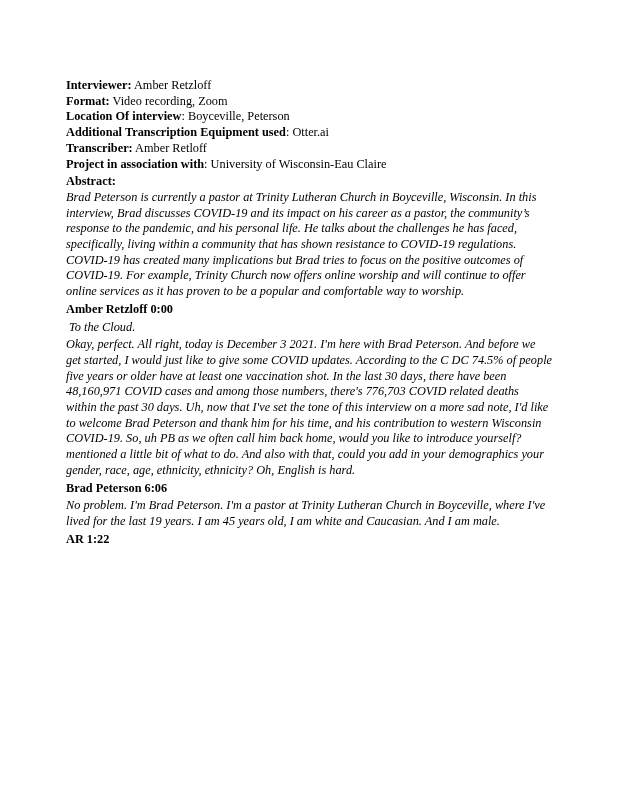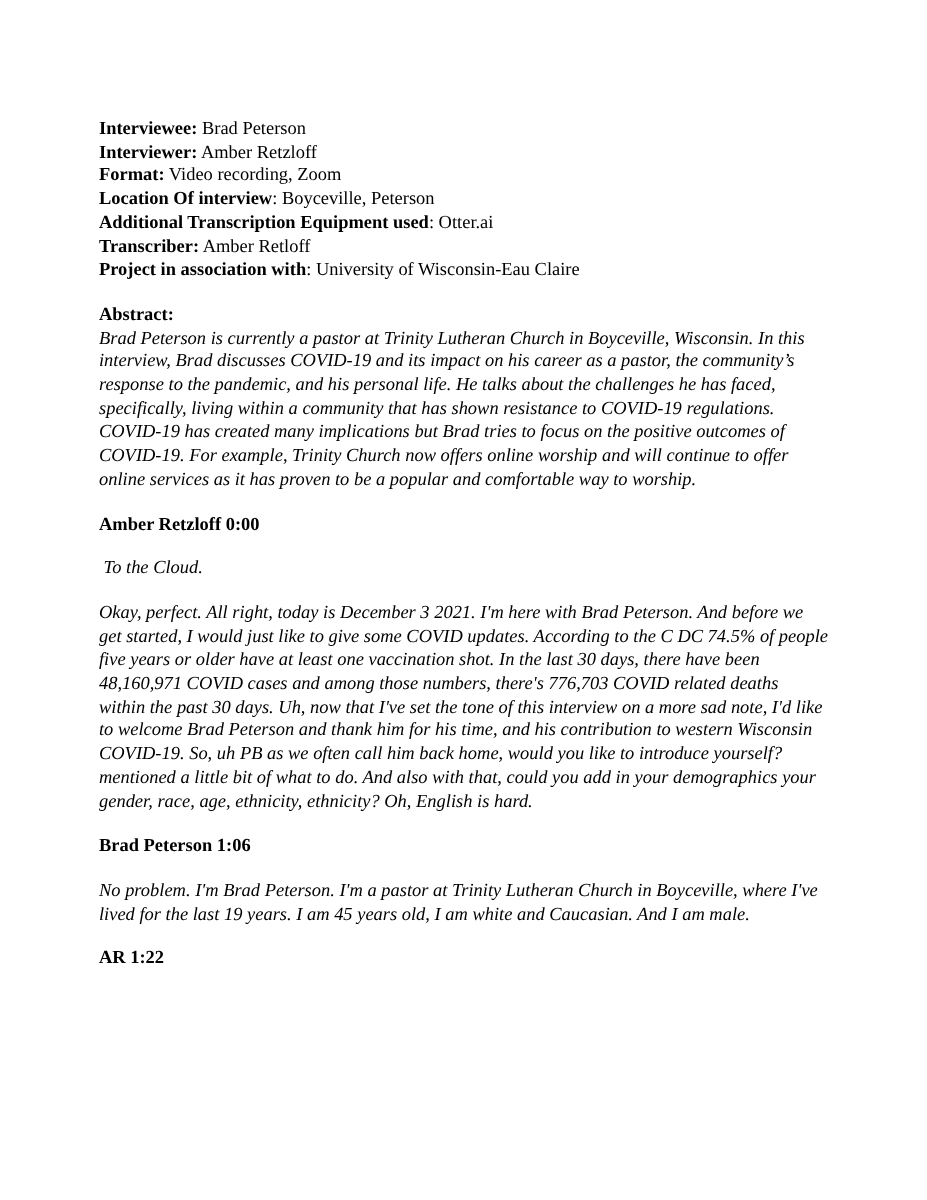--- a/index.html
+++ b/index.html
@@ -18,46 +18,45 @@
     font-size: 12.3px;
     line-height: 15.7px;
     color: #000000;
     overflow: hidden;
   }
   .meta-row {
     white-space: pre-wrap;
     margin: 0;
   }
   .bold { font-weight: bold; }
-  .block { margin-top: 14px; }
+  .block { margin-top: 2px; }
   .para { white-space: pre-wrap; font-style: italic; }
 </style>
 </head>
 <body>
 
 <div class="page">
 
   <div>
-    <p class="meta-row"><span class="bold">Interviewee:</span><span> Brad Peterson</span></p>
     <p class="meta-row"><span class="bold">Interviewer:</span><span> Amber Retzloff</span></p>
     <p class="meta-row"><span class="bold">Format:</span><span> Video recording, Zoom</span></p>
     <p class="meta-row"><span class="bold">Location Of interview</span><span>: Boyceville, Peterson</span></p>
     <p class="meta-row"><span class="bold">Additional Transcription Equipment used</span><span>: Otter.ai</span></p>
     <p class="meta-row"><span class="bold">Transcriber:</span><span> Amber Retloff</span></p>
     <p class="meta-row"><span class="bold">Project in association with</span><span>: University of Wisconsin-Eau Claire</span></p>
   </div>
 
   <div class="block">
     <div class="bold">Abstract:</div>
     <div class="para">Brad Peterson is currently a pastor at Trinity Lutheran Church in Boyceville, Wisconsin. In this interview, Brad discusses COVID-19 and its impact on his career as a pastor, the community’s response to the pandemic, and his personal life. He talks about the challenges he has faced, specifically, living within a community that has shown resistance to COVID-19 regulations. COVID-19 has created many implications but Brad tries to focus on the positive outcomes of COVID-19. For example, Trinity Church now offers online worship and will continue to offer online services as it has proven to be a popular and comfortable way to worship.</div>
   </div>
 
   <div class="block bold">Amber Retzloff 0:00</div>
   <div class="block para"> To the Cloud.</div>
 
   <div class="block para">Okay, perfect. All right, today is December 3 2021. I'm here with Brad Peterson. And before we get started, I would just like to give some COVID updates. According to the C DC 74.5% of people five years or older have at least one vaccination shot. In the last 30 days, there have been 48,160,971 COVID cases and among those numbers, there's 776,703 COVID related deaths within the past 30 days. Uh, now that I've set the tone of this interview on a more sad note, I'd like to welcome Brad Peterson and thank him for his time, and his contribution to western Wisconsin COVID-19. So, uh PB as we often call him back home, would you like to introduce yourself? mentioned a little bit of what to do. And also with that, could you add in your demographics your gender, race, age, ethnicity, ethnicity? Oh, English is hard.</div>
 
-  <div class="block bold">Brad Peterson 1:06</div>
+  <div class="block bold">Brad Peterson 6:06</div>
   <div class="block para">No problem. I'm Brad Peterson. I'm a pastor at Trinity Lutheran Church in Boyceville, where I've lived for the last 19 years. I am 45 years old, I am white and Caucasian. And I am male.</div>
 
   <div class="block bold">AR 1:22</div>
 
 </div>
 
 </body></html>

